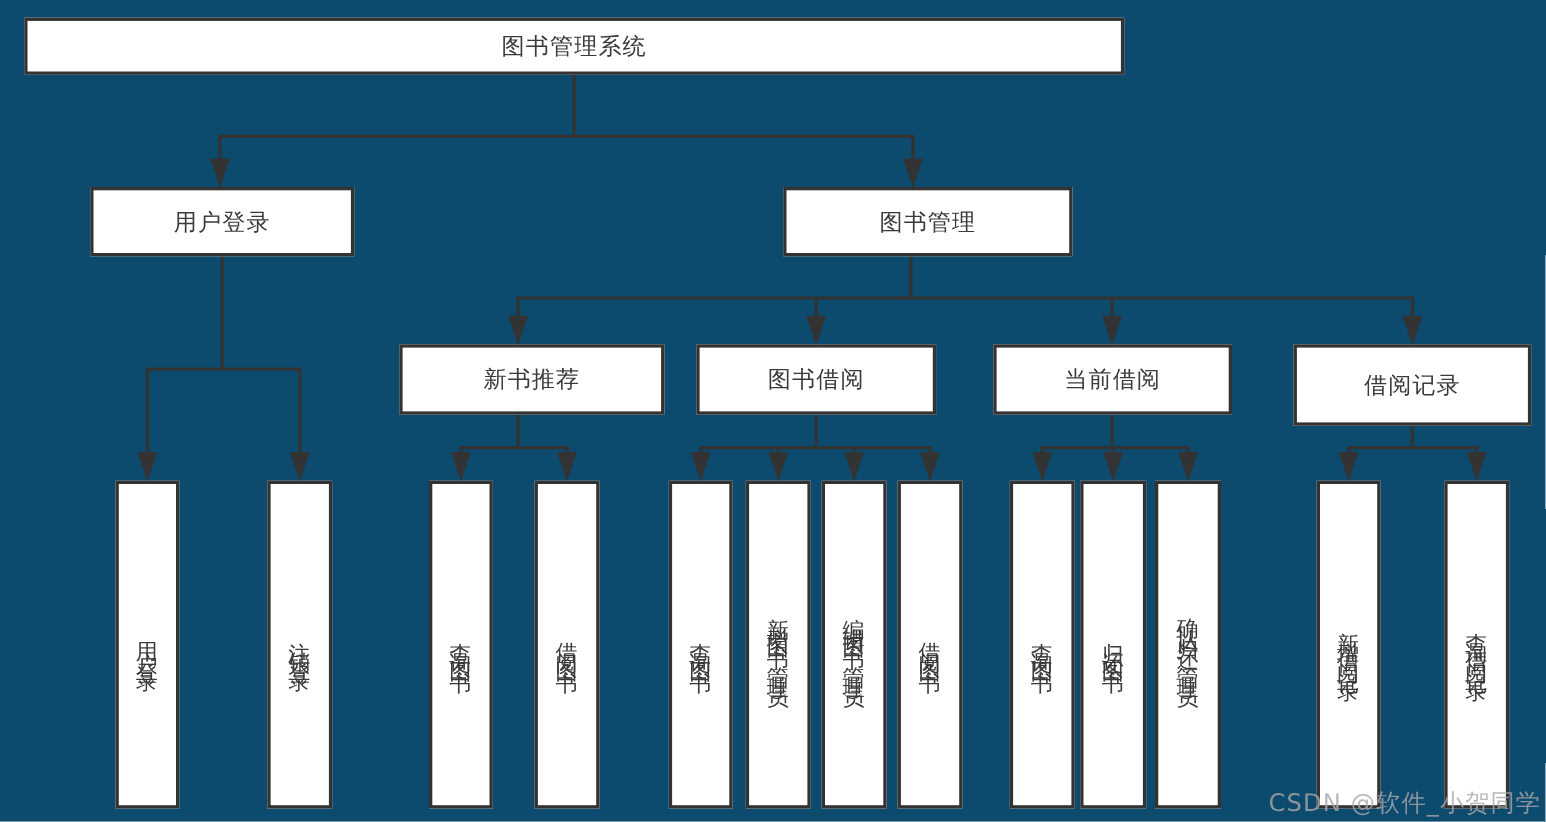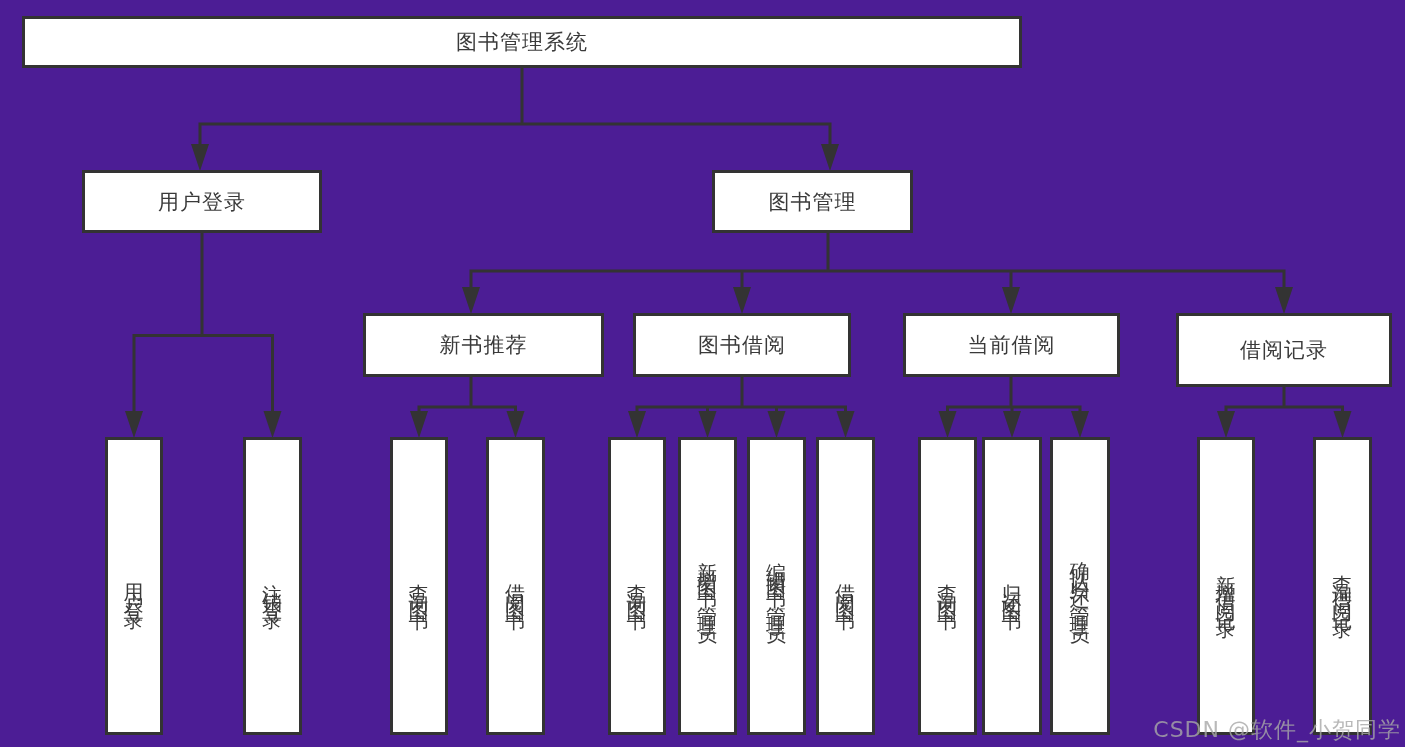--- a/index.html
+++ b/index.html
@@ -5,21 +5,21 @@
   :root{
     --line:#333333;
     --text:#3a3a3a;
     --boxfill:#ffffff;
     --wm:#a8a8a8;
   }
   html,body{margin:0;padding:0;background:#ffffff;}
   .stage{
     position:relative;
     width:1405px;height:747px;
-    background:#4c1d95;
+    background:#0c4a6e;
     font-family:"DejaVu Sans", sans-serif;
     overflow:hidden;
   }
   .wires{position:absolute;left:0;top:0;z-index:1;}
   .node{
     position:absolute;
     box-sizing:border-box;
     border:3px solid var(--line);
     background:var(--boxfill);
     display:flex;align-items:center;justify-content:center;
@@ -98,21 +98,21 @@
     </g>
   </svg>
 
   <div class="node" style="left:22px;top:16px;width:1000px;height:52px;">
     <span class="hlabel">图书管理系统</span>
   </div>
 
   <div class="node" style="left:82px;top:170px;width:240px;height:63px;">
     <span class="hlabel">用户登录</span>
   </div>
-  <div class="node" style="left:712px;top:170px;width:201px;height:63px;">
+  <div class="node" style="left:712px;top:170px;width:263px;height:63px;">
     <span class="hlabel">图书管理</span>
   </div>
 
   <div class="node" style="left:363px;top:313px;width:241px;height:64px;">
     <span class="hlabel">新书推荐</span>
   </div>
   <div class="node" style="left:903px;top:313px;width:217px;height:64px;">
     <span class="hlabel">当前借阅</span>
   </div>
   <div class="node" style="left:633px;top:313px;width:218px;height:64px;">

